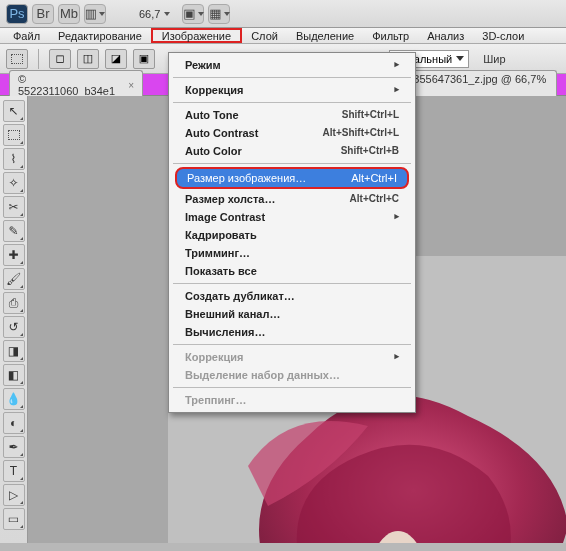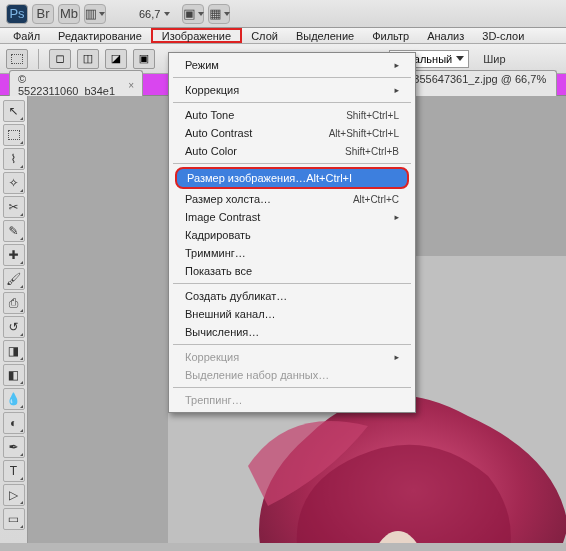--- a/index.html
+++ b/index.html
@@ -28,25 +28,25 @@
   .toolbox { width: 28px; background: linear-gradient(#e8e8e8,#d8d8d8); border-right: 1px solid #999; display:flex; flex-direction:column; align-items:center; padding-top:4px; gap:2px; }
   .toolbox .tb { width: 22px; height: 22px; background: #dcdcdc; border:1px solid #aaa; border-radius:2px; display:flex; align-items:center; justify-content:center; font-size:12px; color:#333; position:relative; }
   .toolbox .tb .tri { position:absolute; right:1px; bottom:1px; width:0;height:0; border-left:3px solid transparent; border-bottom:3px solid #555; }
   
   .canvas-area { flex:1; background:#a8a8a8; position:relative; overflow:hidden; display:flex; align-items:flex-start; justify-content:flex-start; }
   .canvas-bg { position:absolute; left:140px; top:160px; width:400px; height:380px; background:#c0c0c0; }
   .fabric { position:absolute; left:200px; top:280px; width:350px; height:260px; }
   .fabric svg { width:100%; height:100%; }
   
   .dropdown { position:absolute; left:168px; top:52px; width:248px; background:#f4f4f4; border:1px solid #888; box-shadow:2px 3px 6px rgba(0,0,0,.4); padding:3px 2px; }
-  .dropdown .row { display:flex; align-items:center; padding:3px 14px; color:#222; justify-content:space-between; }
+  .dropdown .row { display:flex; padding:3px 14px; color:#222; justify-content:space-between;font-weight:bold; }
   .dropdown .row.sub::after { content:'▸'; font-size:9px; color:#444; }
   .dropdown .sep { height:1px; background:#bbb; margin:3px 2px; }
   .dropdown .row .sc { color:#444; font-size:10px; }
-  .dropdown .hl { background: #3d7fde; color:#fff; border:2px solid #d22; border-radius:8px; margin:1px 4px; padding:3px 10px; display:flex; }
+  .dropdown .hl { background: #3d7fde; color:#fff; border:2px solid #d22; border-radius:8px; margin:1px 4px; padding:3px 10px; display:flex; justify-content:space-between; }
   .dropdown .hl .sc { color:#fff; }
   .dropdown .row.dis { color:#9a9a9a; }
   
   .marq { border:1px dotted #555; display:inline-block; width:12px; height:10px; }
 </style>
 </head>
 <body>
 
 <div class="top-icon-bar">
   <div class="ico" style="background:#1b3a5c;color:#7fb7e6;">Ps</div>

